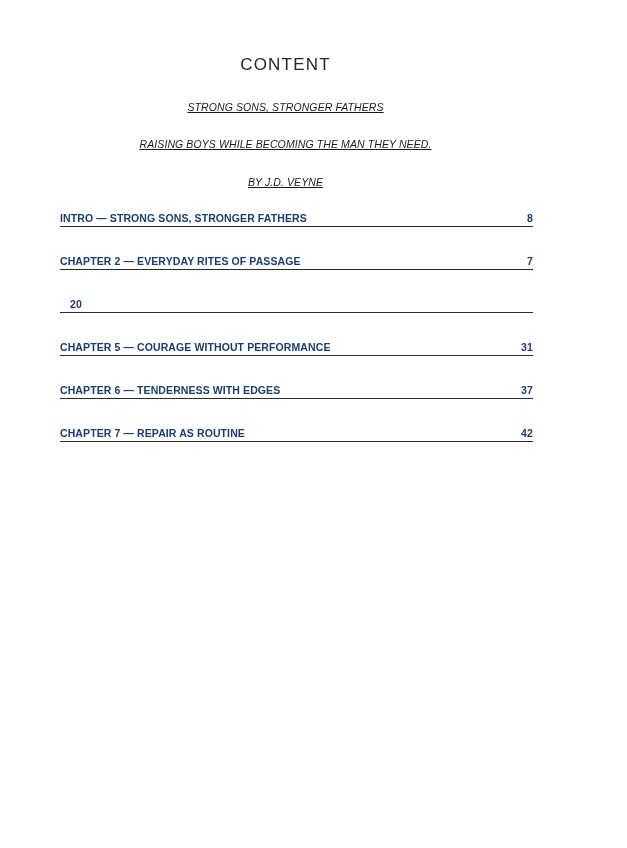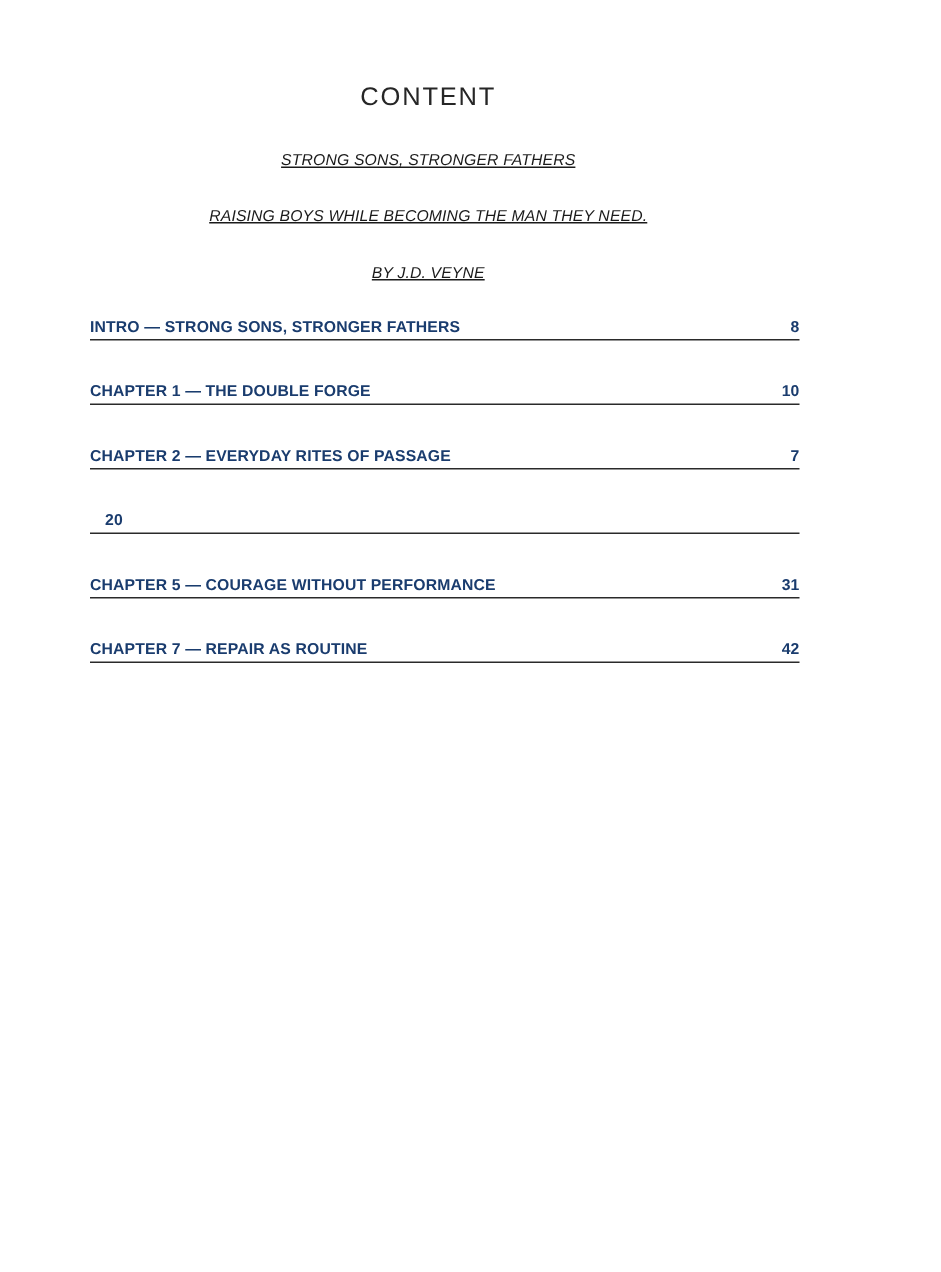--- a/index.html
+++ b/index.html
@@ -89,40 +89,40 @@
     <div class="subtitle author">BY J.D. VEYNE</div>
   </div>
 
   <div class="toc">
 
     <div class="toc-row">
       <span class="toc-label">INTRO — STRONG SONS, STRONGER FATHERS</span>
       <span class="toc-page">8</span>
     </div>
 
-    <div class="toc-row">
-      <span class="toc-label">CHAPTER 1 — THE DOUBLE FORGE</span>
-      <span class="toc-page">10</span>
-    </div>
 
     <div class="toc-row">
       <span class="toc-label">CHAPTER 2 — EVERYDAY RITES OF PASSAGE</span>
       <span class="toc-page">7</span>
     </div>
 
     <div class="toc-row">
       <span class="toc-page">20</span>
     </div>
 
 
     <div class="toc-row">
       <span class="toc-label">CHAPTER 5 — COURAGE WITHOUT PERFORMANCE</span>
       <span class="toc-page">31</span>
     </div>
 
+    <div class="toc-row">
+      <span class="toc-label">CHAPTER 6 — TENDERNESS WITH EDGES</span>
+      <span class="toc-page">37</span>
+    </div>
 
     <div class="toc-row">
       <span class="toc-label">CHAPTER 7 — REPAIR AS ROUTINE</span>
       <span class="toc-page">42</span>
     </div>
 
   </div>
 </div>
 
 </body></html>

